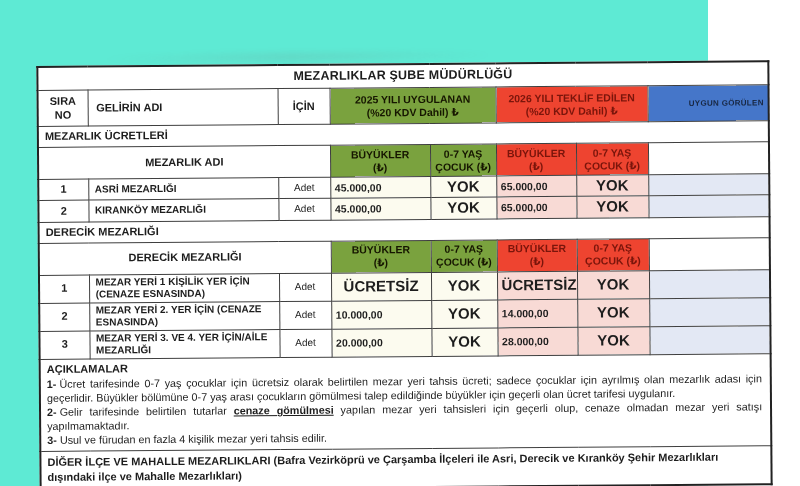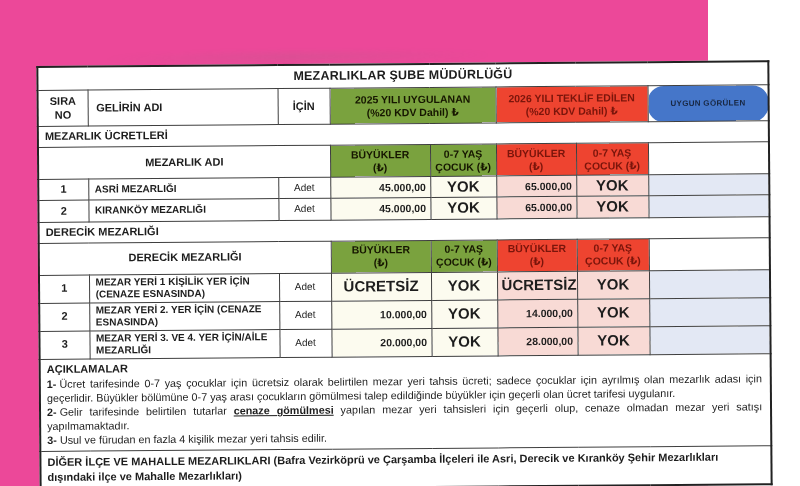--- a/index.html
+++ b/index.html
@@ -1,43 +1,43 @@
 <!DOCTYPE html>
 <html lang="tr" style="--c-green: #7AA23E; --c-red: #EE4430; --c-blue: #4576C9; --c-green_tint: #FCFBEF; --c-red_tint: #F8DAD5; --c-blue_tint: #E3E8F4;"><head>
 <meta charset="utf-8">
 <style>
   html,body{margin:0;padding:0;width:800px;height:486px;background:#ffffff;overflow:hidden;
     font-family:"Liberation Sans","DejaVu Sans",sans-serif;color:#1d1d1d;}
-  .page{position:relative;width:708px;height:486px;background:#ec4899;}
+  .page{position:relative;width:708px;height:486px;background:#5eead4;}
   .scan-smudge{position:absolute;left:92px;top:53px;width:400px;height:8px;border-radius:50%;
     background:linear-gradient(90deg,rgba(120,120,120,.0),rgba(120,120,120,.35),rgba(120,120,120,.05));
     filter:blur(3px);opacity:.45;transform:rotate(-.6deg);}
   .scan-tick{position:absolute;left:531px;top:470px;width:9px;height:13px;
     border-left:2.5px solid #3a3a3a;border-bottom:1px solid #555;border-radius:0 0 0 90%;
     transform:rotate(14deg);opacity:.85;}
   .sheet{position:absolute;left:38px;top:66px;transform:rotate(-.45deg);transform-origin:0 50%;}
   table{border-collapse:collapse;table-layout:fixed;width:731px;background:#fff;}
   td{border:1px solid #3f3f3f;padding:1px 4px;vertical-align:middle;font-size:11px;
      overflow:hidden;line-height:1.22;}
   table{border:2px solid #222;}
   .title-cell{text-align:center;font-weight:700;font-size:12.5px;height:20px;letter-spacing:.2px;}
   .hdr{font-weight:700;text-align:center;height:33px;}
   .hdr-name{text-align:left;padding-left:8px;}
   .cell-green-h{background:var(--c-green);color:#161600;font-weight:700;text-align:center;}
   .cell-red-h{background:var(--c-red);color:#7a150b;font-weight:700;text-align:center;}
-  .cell-blue-h{background:var(--c-blue);color:#182742;font-weight:700;text-align:center;font-size:8px;letter-spacing:.3px;border-radius:16px;}
+  .cell-blue-h{background:var(--c-blue);color:#182742;font-weight:700;text-align:right;font-size:8px;letter-spacing:.3px;}
   .hdr2 .l1,.hdr .l1{font-size:10.5px;}
   .hdr2 .l2,.hdr .l2{font-size:10.5px;}
   .band{font-weight:700;text-align:left;padding-left:6px;height:18px;font-size:11px;}
   .sub-name{font-weight:700;text-align:center;height:29px;font-size:11px;}
   .rowh{height:18px;}
   .drowh{height:28px;}
   .name-cell{font-weight:700;font-size:10px;text-align:left;padding-left:6px;line-height:1.2;}
   .unit{font-size:10px;text-align:center;}
-  .val{font-weight:600;text-align:right;font-size:10.5px;}
+  .val{font-weight:600;text-align:left;font-size:10.5px;}
   .yok{font-weight:700;text-align:center;font-size:15px;}
   .no-cell{font-weight:700;text-align:center;}
   .t-green{background:var(--c-green_tint);}
   .t-red{background:var(--c-red_tint);margin-top:9px;}
   .t-blue{background:var(--c-blue_tint);}
   .notes-cell{padding:3px 8px 4px 6px;}
   .notes-heading{font-weight:700;font-size:11px;margin:0 0 1px 0;}
   .note{margin:0;font-size:10.8px;line-height:1.3;text-align:justify;}
   .note b{margin-right:3px;}
   .u{text-decoration:underline;font-weight:600;}

